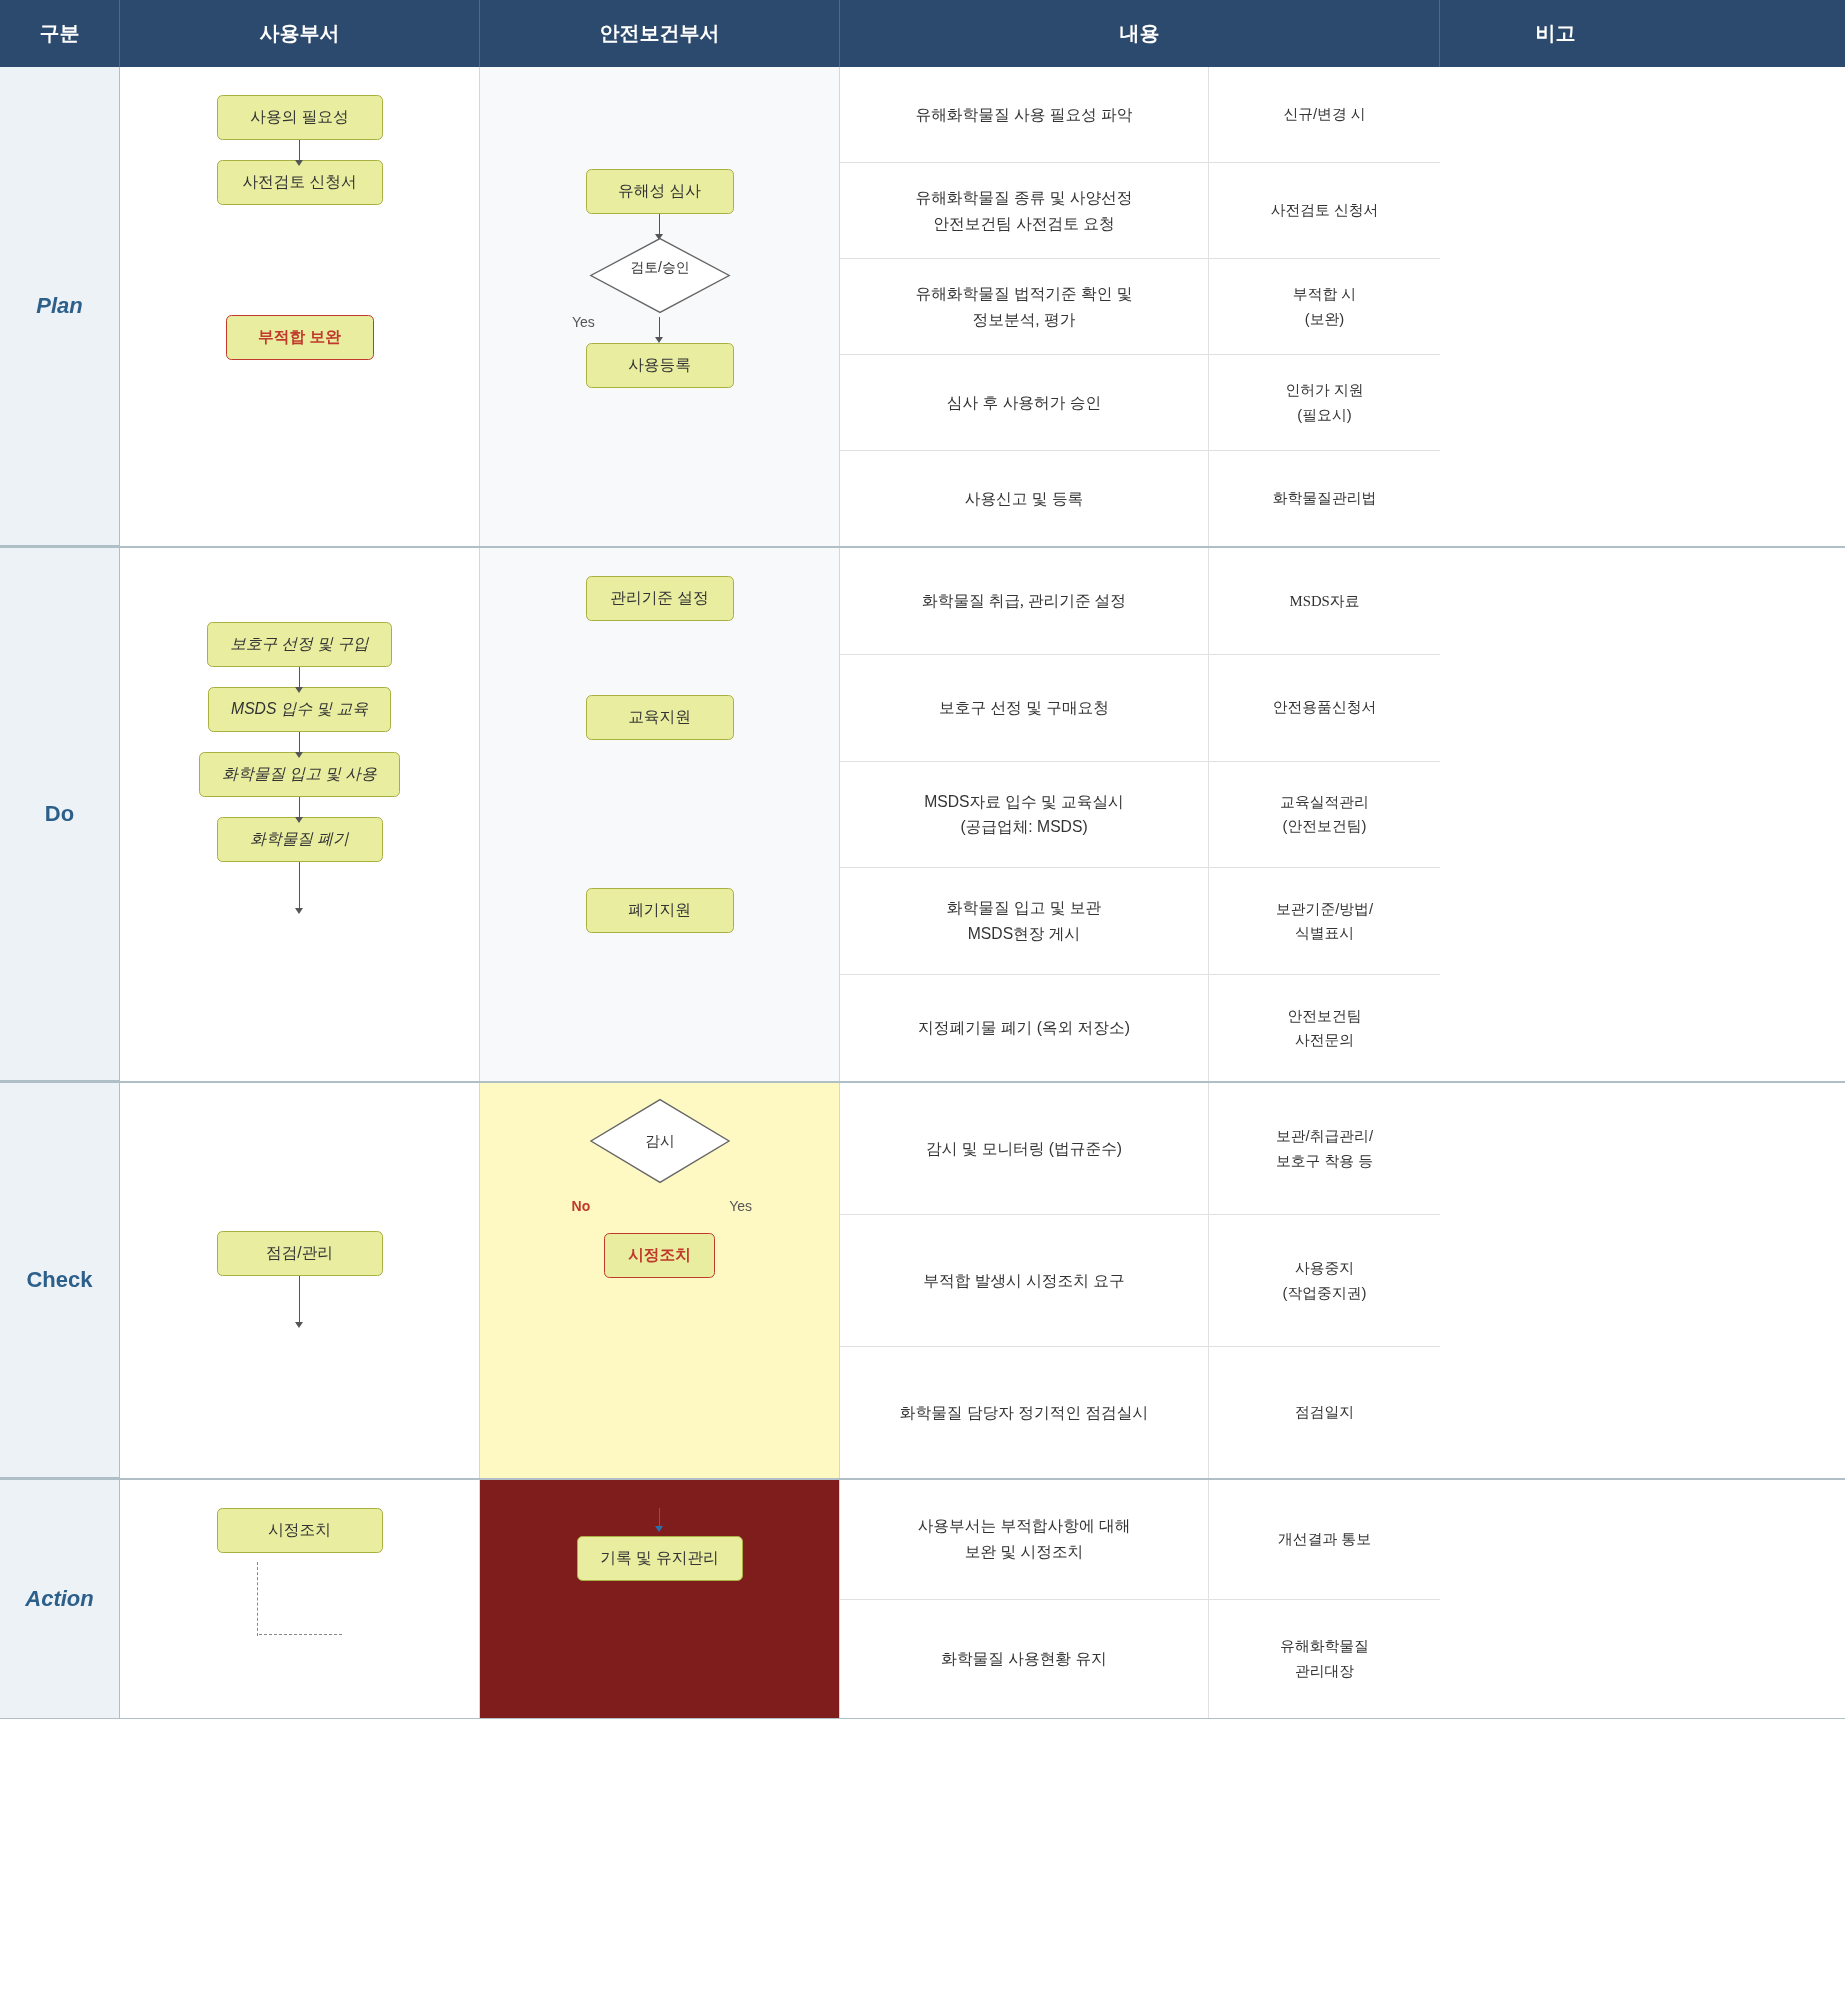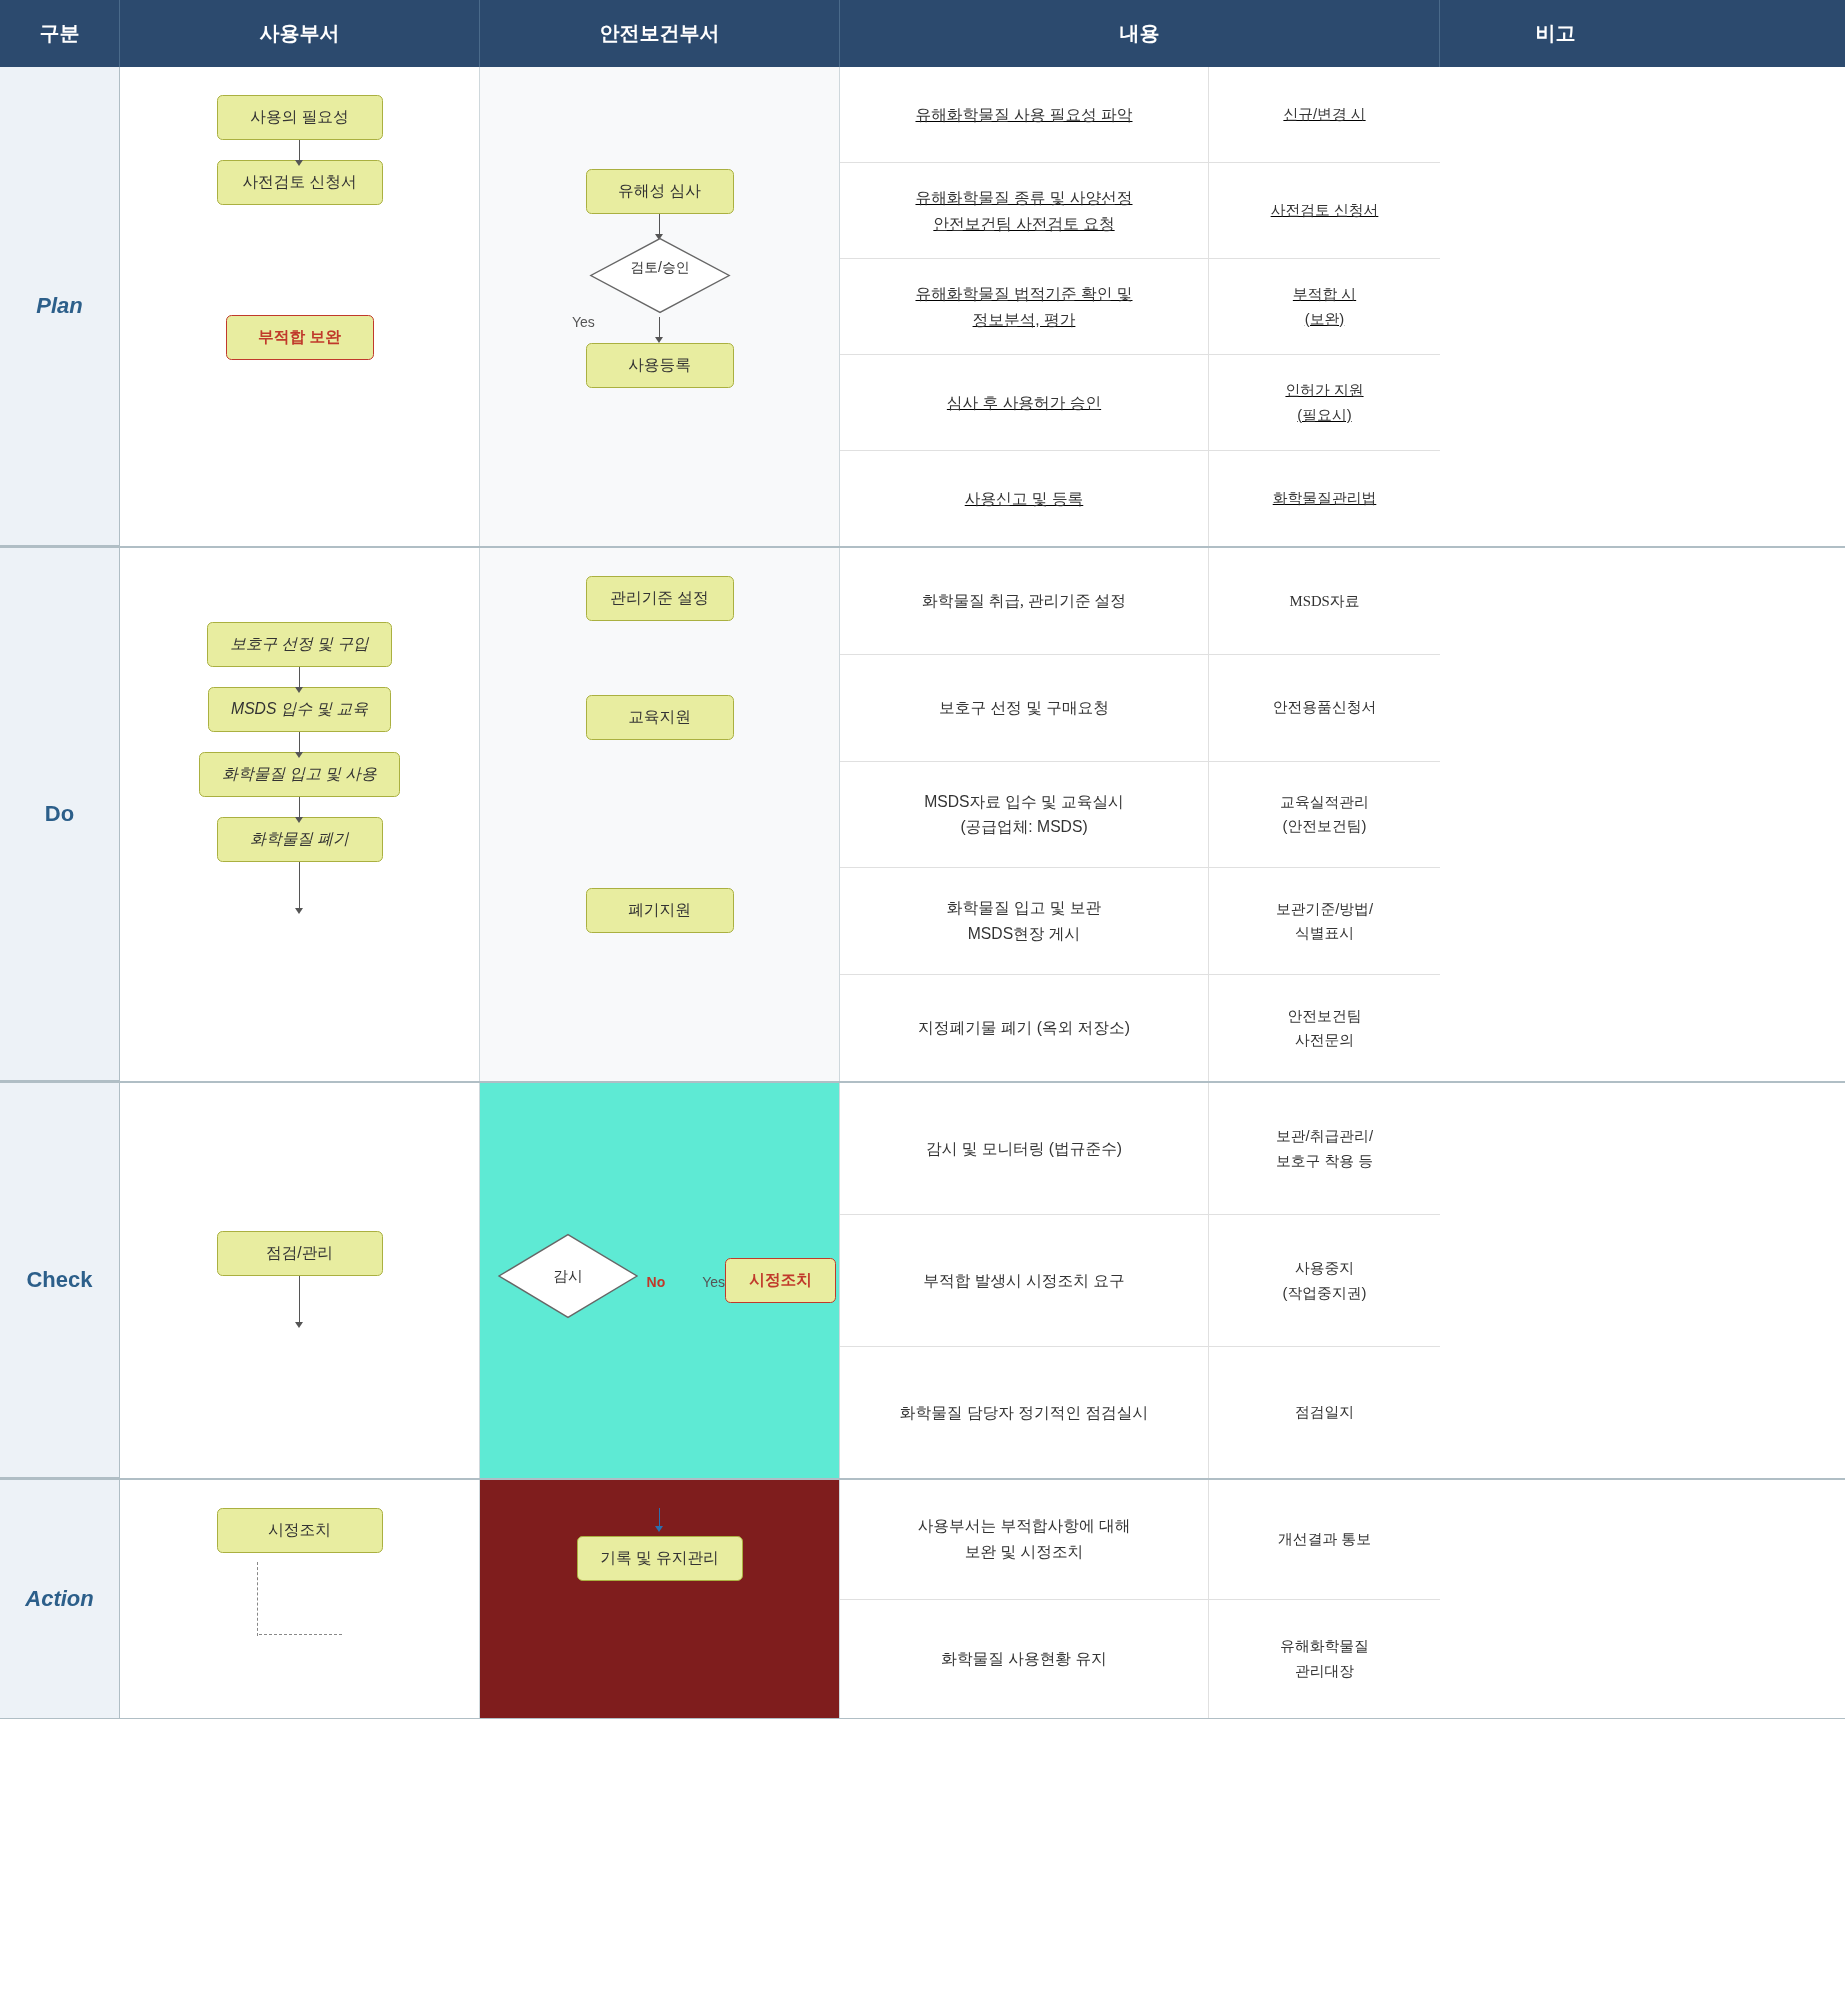--- a/index.html
+++ b/index.html
@@ -188,21 +188,21 @@
           </div>
         </div>
         <div style="font-size:14px; color:#555; margin-bottom:3.7px; align-self:flex-start; margin-left:78px; margin-top:-23px;">Yes</div>
         <div style="margin-top:9.2px;">
           <div class="flow-box" style="min-width:148px;">사용등록</div>
         </div>
       </div>
 
     </div>
 
-    <div style="display:flex; flex: 1; flex-direction:column; border-right:0;text-decoration:underline;">
+    <div style="display:flex; flex: 1; flex-direction:column; border-right:0;">
       <div class="right-columns" style="height:100%;">
         <div class="right-row" style="flex:1;">
           <div class="right-content">유해화학물질 사용 필요성 파악</div>
           <div class="right-note">신규/변경 시</div>
         </div>
         <div class="right-row" style="flex:1;">
           <div class="right-content">유해화학물질 종류 및 사양선정<br>안전보건팀 사전검토 요청</div>
           <div class="right-note">사전검토 신청서</div>
         </div>
         <div class="right-row" style="flex:1;">
@@ -286,21 +286,21 @@
     </div>
 
     <div style="background:white; border-right:0.9px solid #cfd8dc; padding:28px 14px; display:flex; flex-direction:column; align-items:center;">
       <div style="height:120px;"></div>
       <div class="flow-box" style="min-width:166px;">점검/관리</div>
       <div style="width:1.8px;height:46px;background:#555;position:relative;margin:0 auto;">
         <div style="position:absolute;bottom:-5.5px;left:-3.7px;border-left:4.6px solid transparent;border-right:4.6px solid transparent;border-top:6.5px solid #555;"></div>
       </div>
     </div>
 
-    <div style="background:#5eead4; border-right:0.9px solid #cfd8dc; padding:28px 14px; display:flex; flex-direction:row; align-items:center; position:relative;">
+    <div style="background:#fef9c3; border-right:0.9px solid #cfd8dc; padding:12px 14px; display:flex; flex-direction:column; align-items:center; position:relative;">
 
       <div style="position:relative; width:148px; height:92px; display:flex; align-items:center; justify-content:center; margin-bottom:9.2px;">
         <svg width="148" height="92" viewBox="0 0 160 100">
           <polygon points="80,5 155,50 80,95 5,50" fill="white" stroke="#666" stroke-width="1.5"></polygon>
           <text x="80" y="55" text-anchor="middle" font-size="16" fill="#333" font-family="Malgun Gothic, Arial">감시</text>
         </svg>
       </div>
 
       <div style="display:flex; width:185px; align-items:flex-start; gap:18.5px; margin-top:2px;">
         <div style="font-size:14px; color:#c0392b; font-weight:bold; margin-left:4.6px;">No</div>

